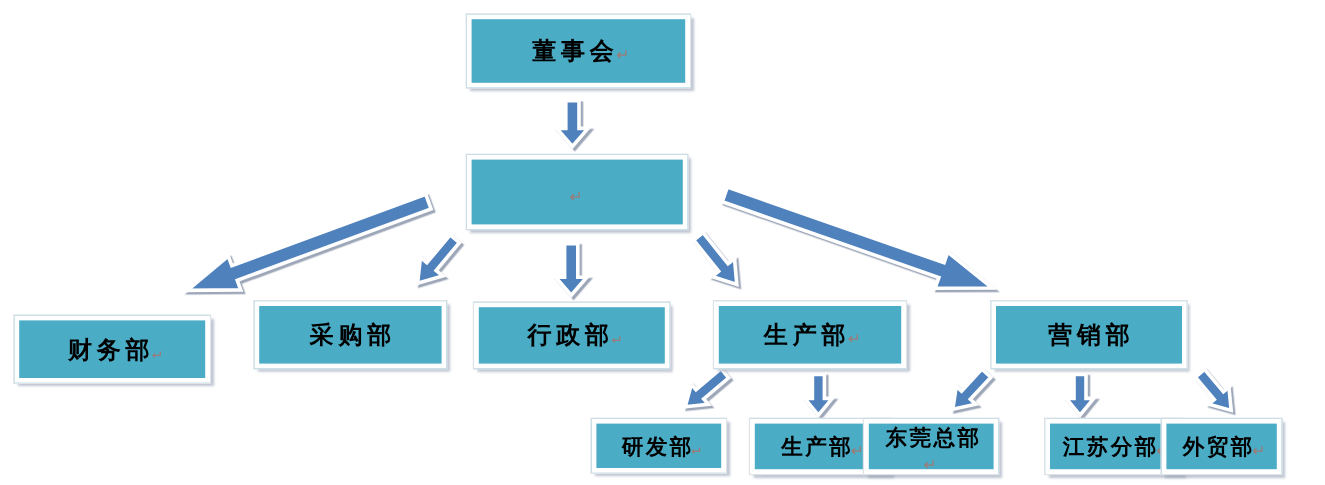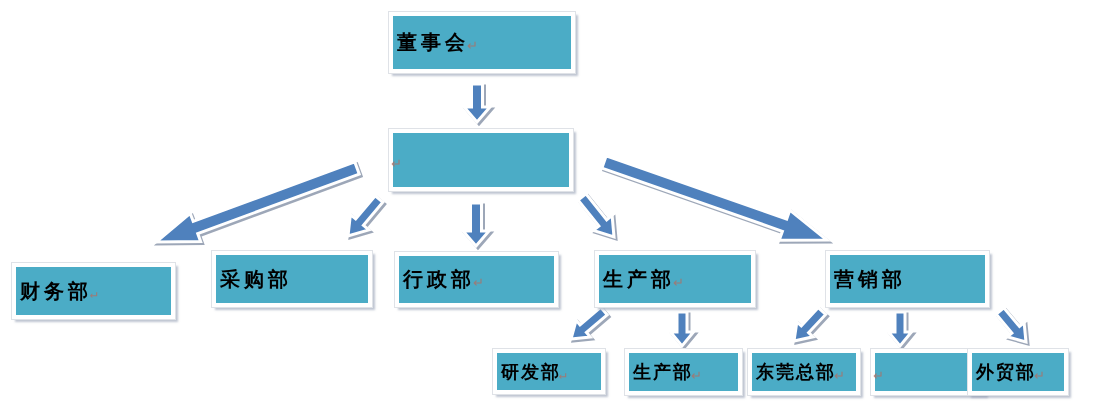--- a/index.html
+++ b/index.html
@@ -30,20 +30,21 @@
     filter: drop-shadow(2.5px 2.5px 0.6px rgba(140,152,172,0.85));
   }
   .node {
     position: absolute;
     box-sizing: border-box;
     background: #4BACC6;
     border: 4px solid #ffffff;
     box-shadow: 0 0 0 1px #dfe2e7, 3px 3px 2px rgba(146,158,178,0.6);
     display: flex;
     align-items: center;
+    justify-content: center;
     color: #000000;
     font-weight: 600;
     white-space: nowrap;
   }
   .lv1, .lv2, .lv3 { font-size: 20px; letter-spacing: 4px; }
   .lv4 { font-size: 18px; letter-spacing: 2px; }
   .node .label { text-indent: 4px; }
   .return-mark {
     font-size: 13px;
     font-weight: 400;
@@ -83,21 +84,21 @@
 
   <div class="node lv3" style="left:12px;  top:263px; width:163px; height:56px;font-family:Liberation Mono, monospace;">
     <span class="label">财务部</span>
       <span class="return-mark">↵</span>
   </div>
 
   <div class="node lv3" style="left:212px; top:251px; width:160px; height:56px;">
     <span class="label">采购部</span>
   </div>
 
-  <div class="node lv3" style="left:395px; top:252px; width:163px; height:55px;">
+  <div class="node lv3" style="left:395px; top:252px; width:163px; height:55px;font-family:Liberation Mono, monospace;">
     <span class="label">行政部</span>
       <span class="return-mark">↵</span>
   </div>
 
   <div class="node lv3" style="left:595px; top:251px; width:160px; height:56px;">
     <span class="label">生产部</span>
       <span class="return-mark">↵</span>
   </div>
 
   <div class="node lv3" style="left:826px; top:251px; width:163px; height:56px;font-family:Liberation Mono, monospace;">
@@ -107,26 +108,27 @@
   <div class="node lv4" style="left:493px; top:349px; width:112px; height:45px;font-family:Liberation Mono, monospace;">
     <span class="label">研发部</span>
       <span class="return-mark">↵</span>
   </div>
 
   <div class="node lv4" style="left:625px; top:349px; width:117px; height:46px;">
     <span class="label">生产部</span>
       <span class="return-mark">↵</span>
   </div>
 
-  <div class="node lv4" style="left:748px; top:349px; width:112px; height:46px;">
+  <div class="node lv4" style="left:720px; top:349px; width:112px; height:46px;flex-direction:column;">
     <span class="label">东莞总部</span>
       <span class="return-mark">↵</span>
   </div>
 
   <div class="node lv4" style="left:871px; top:349px; width:114px; height:46px;">
+    <span class="label">江苏分部</span>
       <span class="return-mark">↵</span>
   </div>
 
   <div class="node lv4" style="left:968px; top:349px; width:100px; height:46px;">
     <span class="label">外贸部</span>
       <span class="return-mark">↵</span>
   </div>
 
 </div>
 

